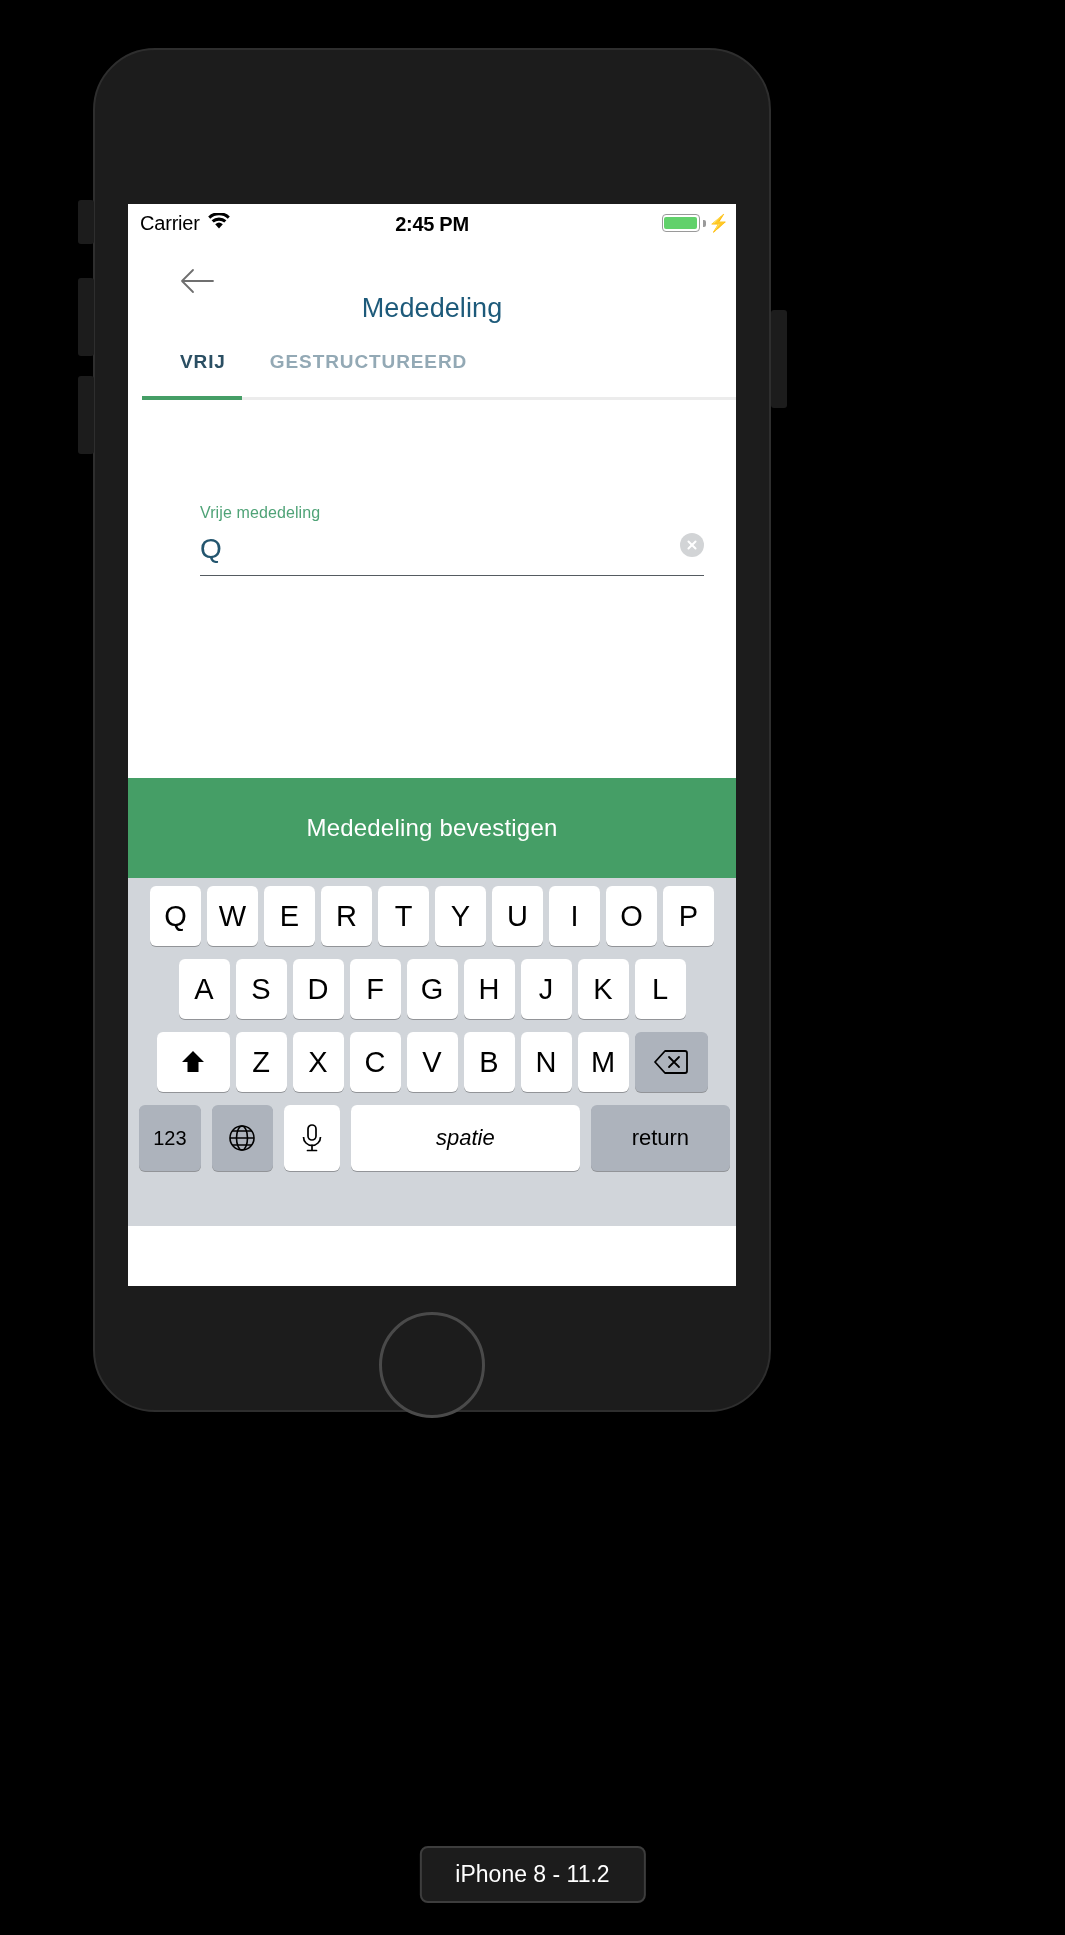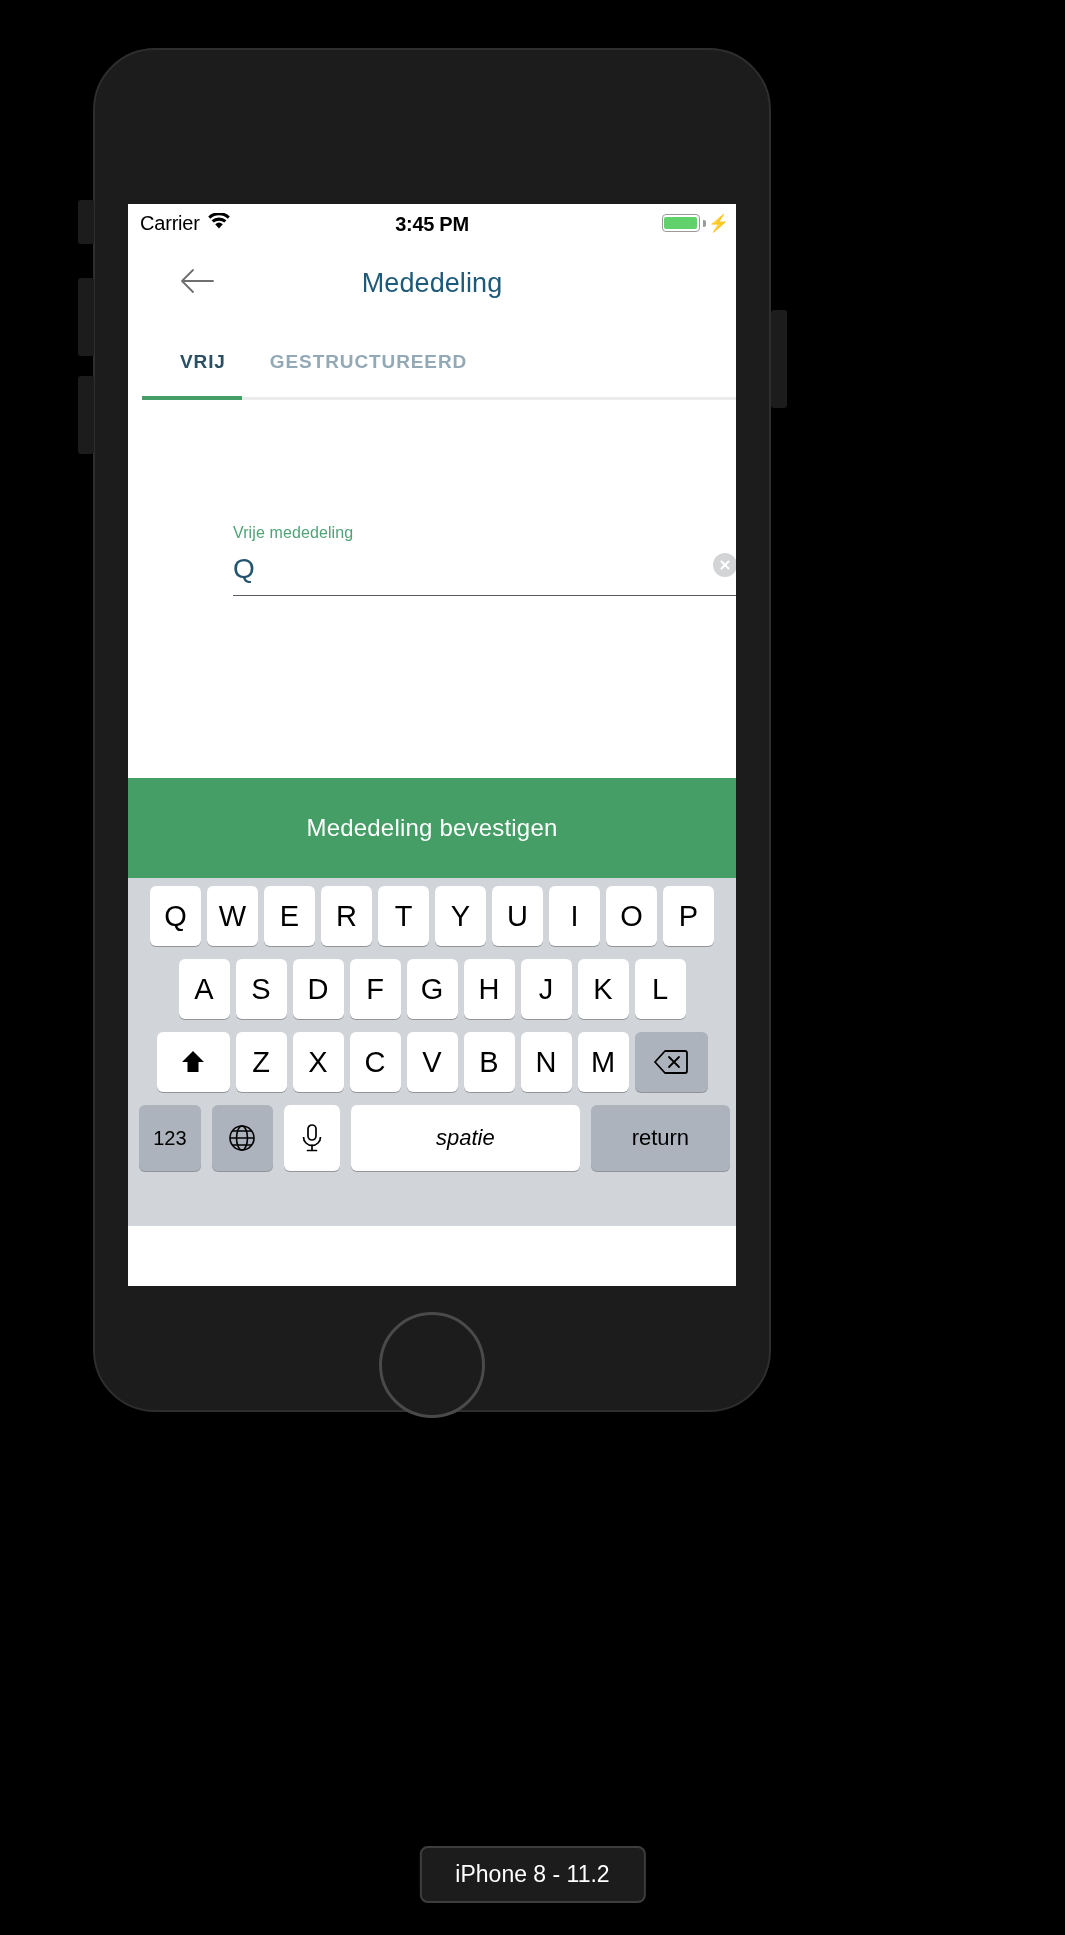--- a/index.html
+++ b/index.html
@@ -68,21 +68,21 @@
   .battery-fill { width: 100%; height: 100%; background: #61d16b; border-radius: 2px; }
   .battery-nub {
     width: 3px; height: 7px; background: #9a9a9a;
     border-radius: 0 2px 2px 0; margin-left: 1px;
   }
   .bolt { font-size: 17px; color: #000; line-height: 1; margin-left: 1px; }
 
   
   .navbar {
     position: relative; height: 82px; background: #fff;
-    display: flex; align-items: center;
+    display: flex; align-items: flex-end;
   }
   .back-btn {
     position: absolute; left: 46px; top: 50%; transform: translateY(-50%);
     width: 46px; height: 46px; display: flex; align-items: center; justify-content: center;
   }
   .nav-title {
     width: 100%; text-align: center;
     font-size: 27px; color: #1d5a7a; letter-spacing: 0.1px;
   }
 
@@ -102,21 +102,21 @@
     height: 3px; background: #ececec;
   }
   .tab-underline {
     position: absolute; left: 14px; bottom: 0;
     width: 100px; height: 4px; background: #459e66;
   }
 
   
   .form-area { background: #fff; height: 378px; position: relative; }
   .field {
-    position: absolute; left: 72px; top: 124px; width: 504px; margin-left: 33px;
+    position: absolute; left: 72px; top: 104px; width: 504px;
   }
   .field-label {
     font-size: 16px; color: #4fa377; margin-bottom: 10px; letter-spacing: 0.1px;
   }
   .field-row {
     display: flex; align-items: flex-end; justify-content: space-between;
     border-bottom: 1.5px solid #555b61; padding-bottom: 12px; min-height: 44px;
   }
   .field-value {
     font-size: 28px; color: #23556e; line-height: 1.05;
@@ -191,21 +191,21 @@
       <div class="sb-left">
         <span class="sb-carrier">Carrier</span>
         <span>
           <svg width="24" height="18" viewBox="0 0 24 18">
             <path d="M12 15.6 L8.2 11.2 A5.9 5.9 0 0 1 15.8 11.2 Z" fill="#000"></path>
             <path d="M4.6 7.2 A11.2 11.2 0 0 1 19.4 7.2 L17.3 9.6 A8.1 8.1 0 0 0 6.7 9.6 Z" fill="#000"></path>
             <path d="M1.2 3.4 A15.9 15.9 0 0 1 22.8 3.4 L20.8 5.7 A12.9 12.9 0 0 0 3.2 5.7 Z" fill="#000"></path>
           </svg>
         </span>
       </div>
-      <div class="sb-time">3:45 PM</div>
+      <div class="sb-time">2:45 PM</div>
       <div class="sb-right">
         <div class="battery-shell">
           <div class="battery-fill"></div>
         </div>
         <div class="battery-nub"></div>
         <span class="bolt">⚡</span>
       </div>
     </div>
 
     <div class="navbar">

